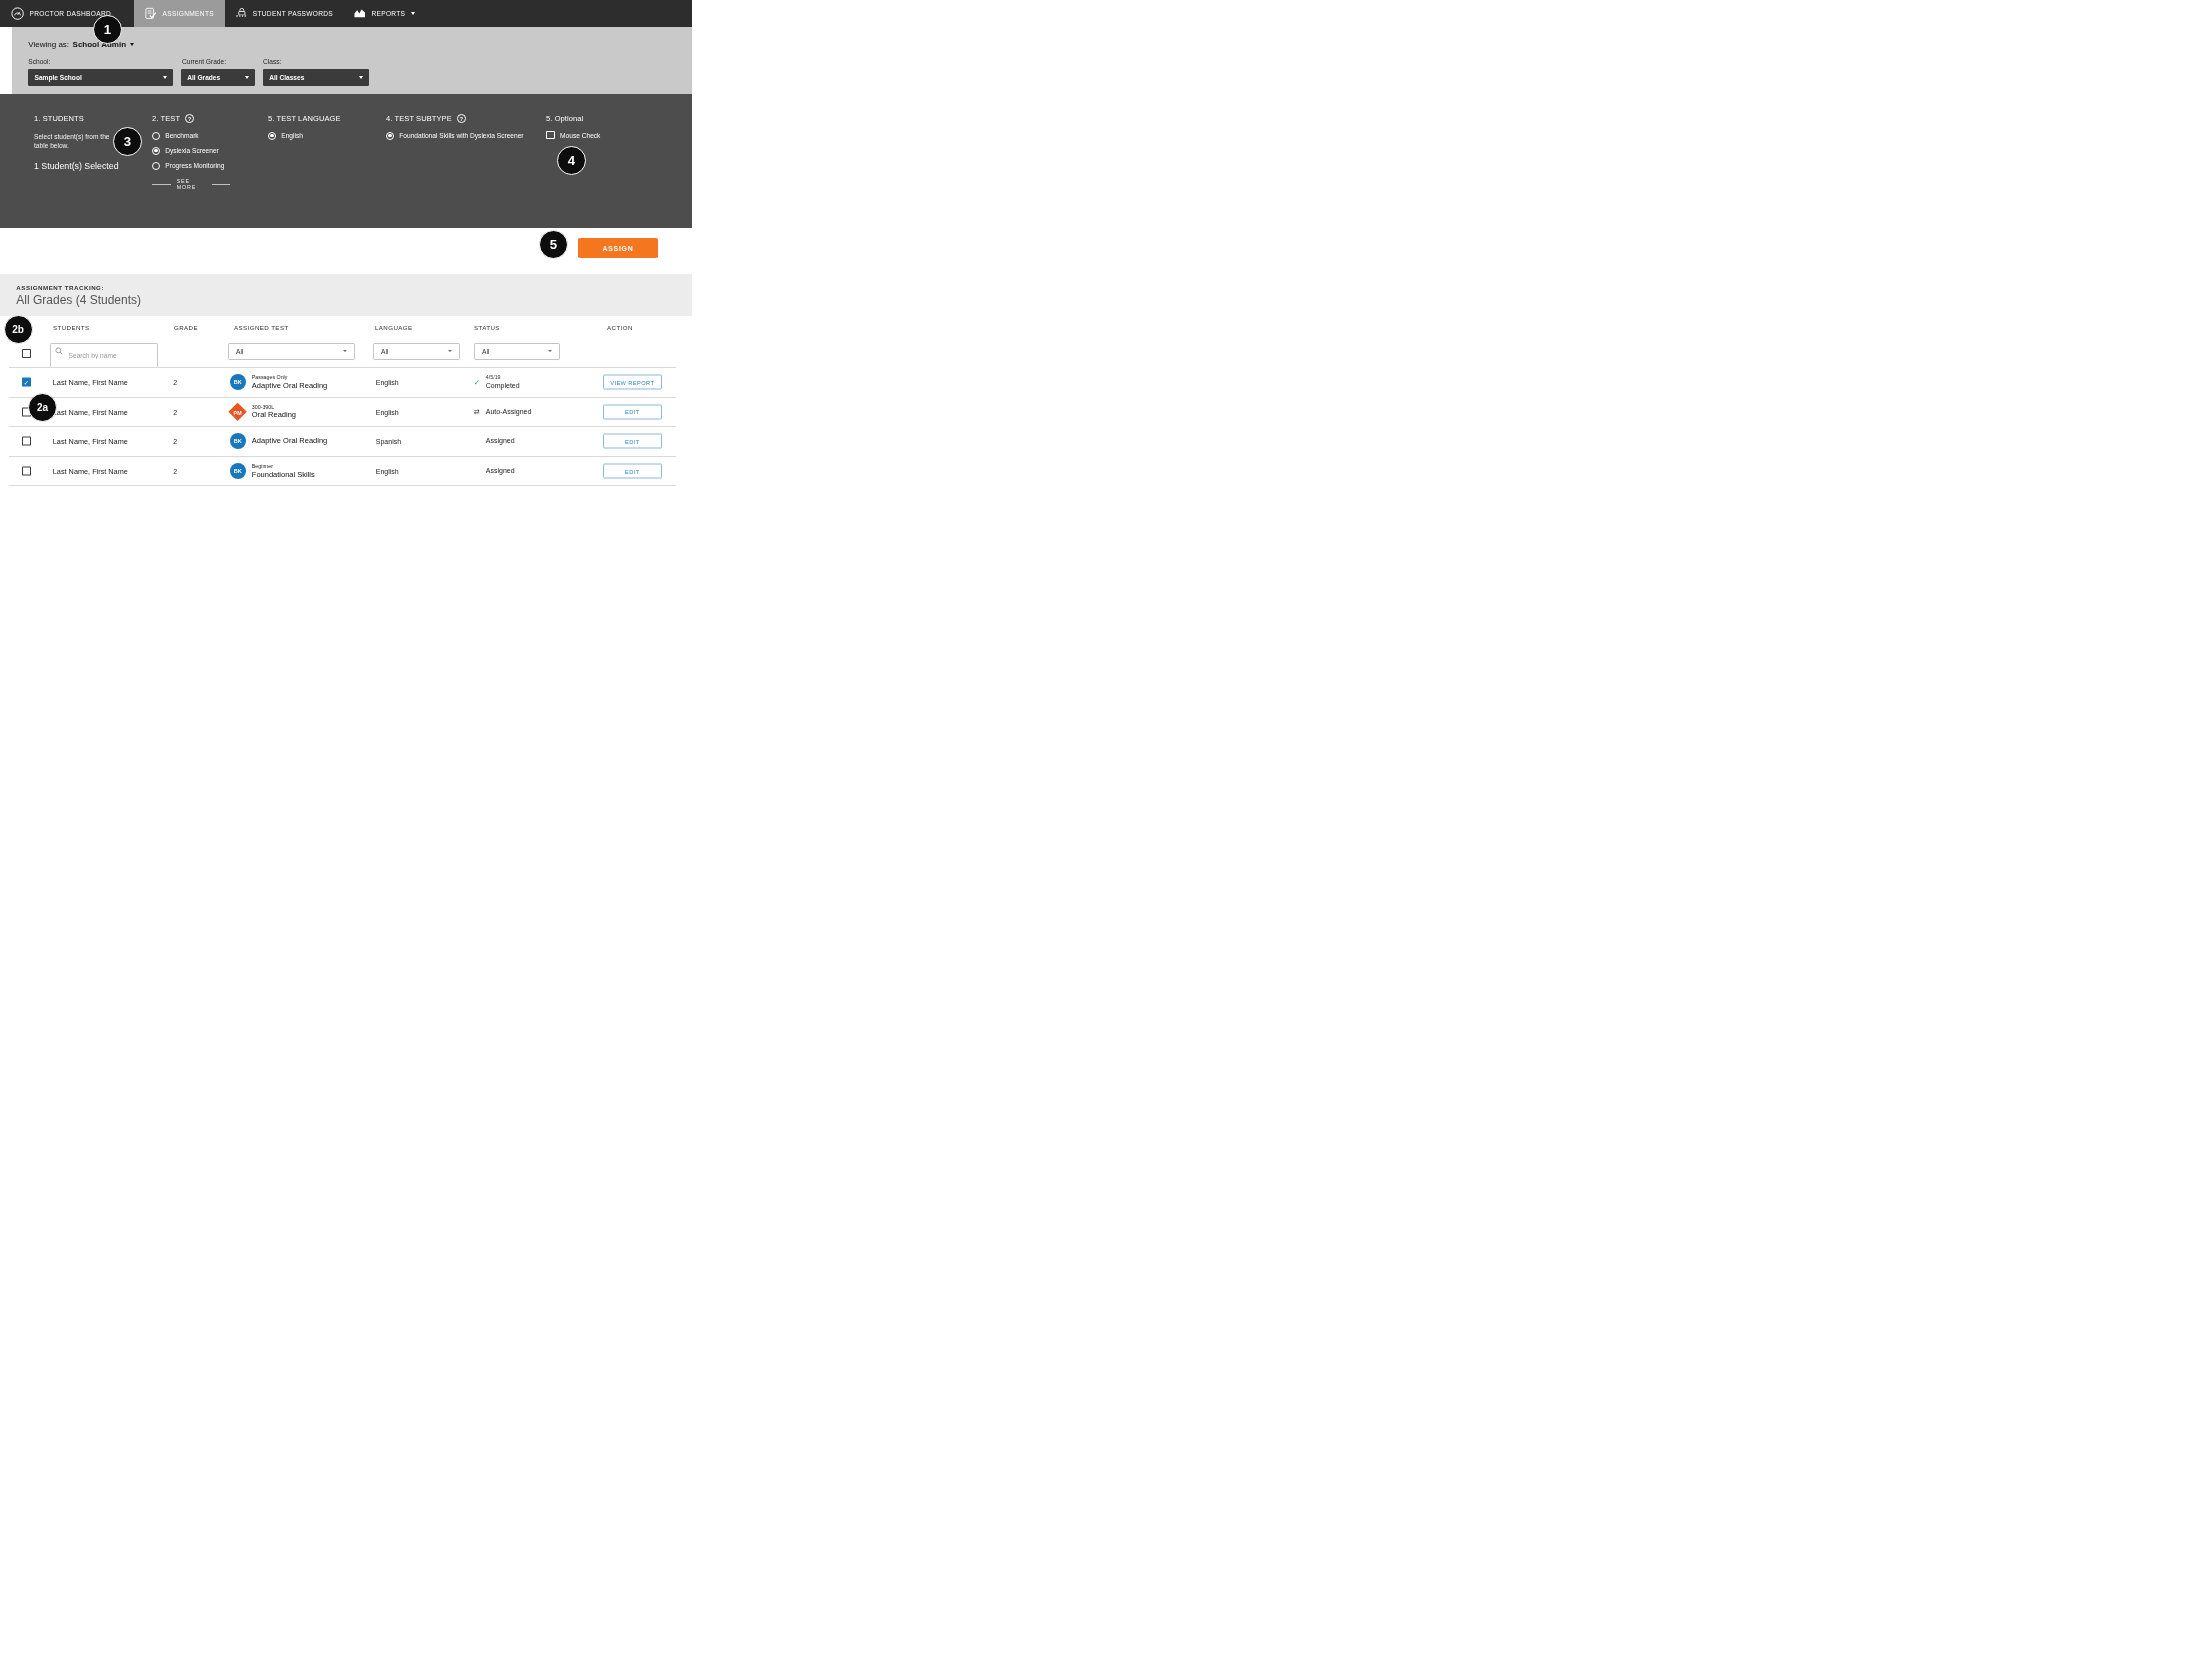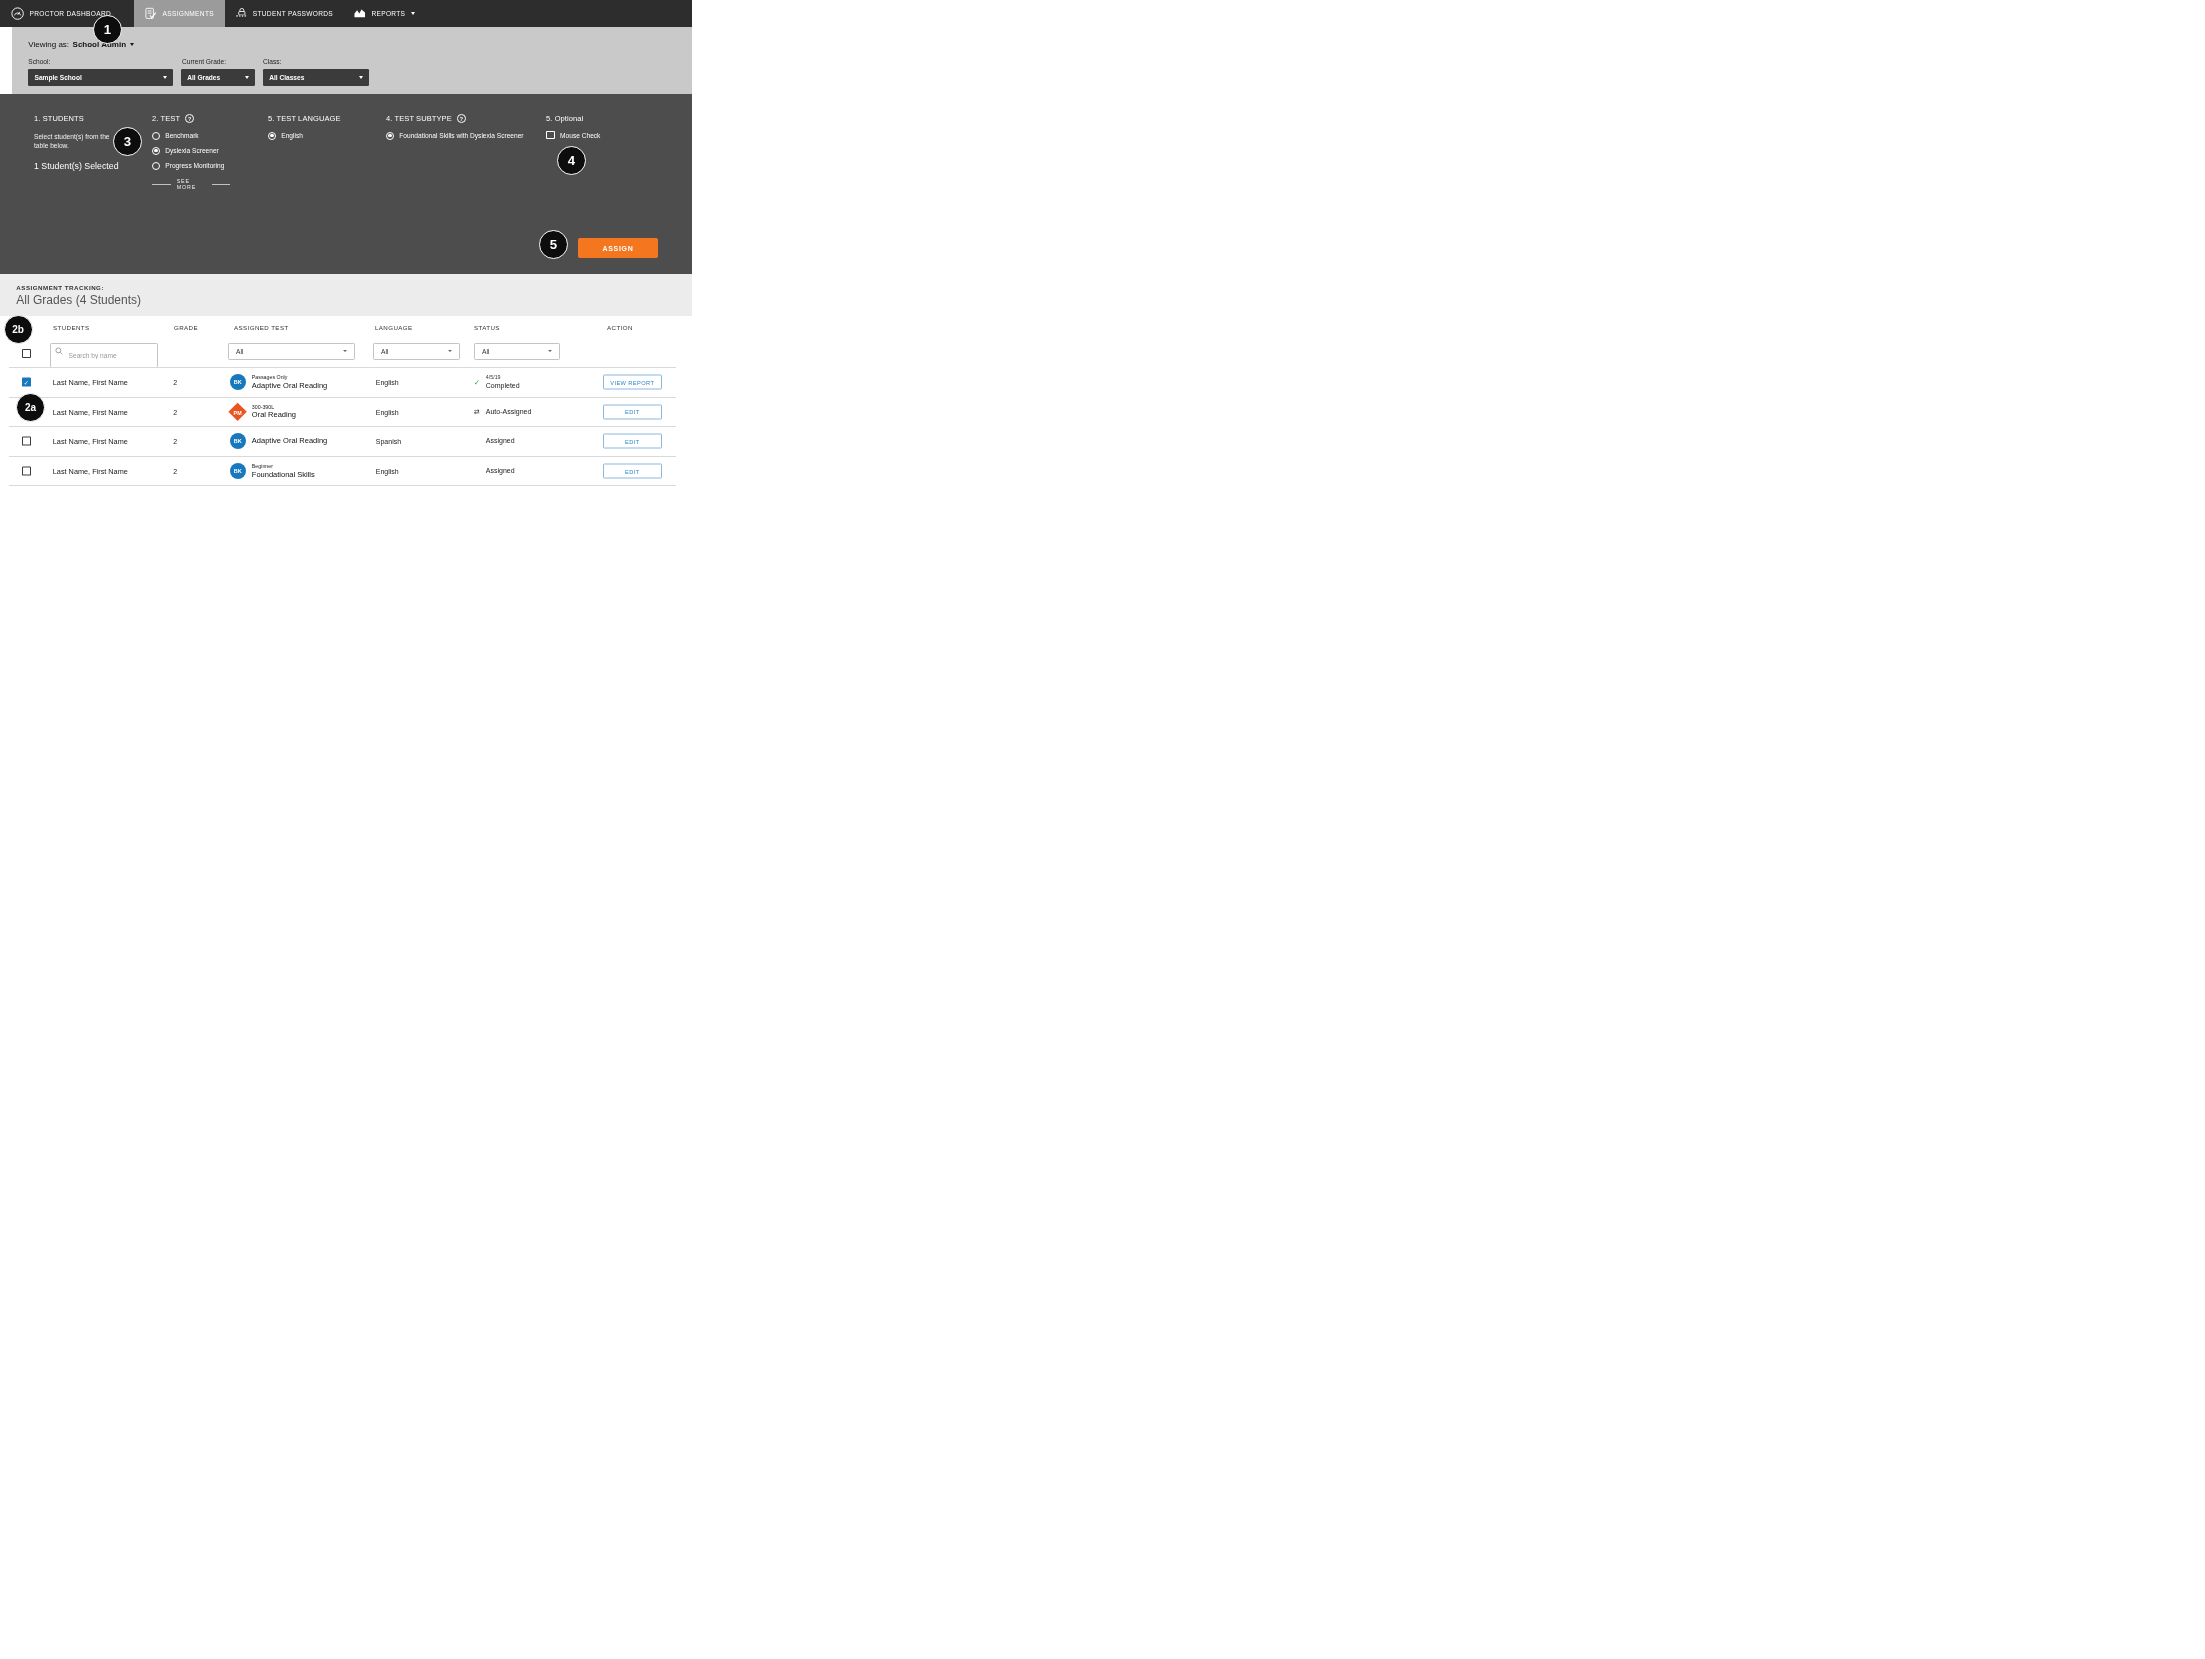--- a/index.html
+++ b/index.html
@@ -18,21 +18,21 @@
   .caret-gray { border-top-color:#666; border-left-width:2.2px; border-right-width:2.2px; border-top-width:2.6px; }
 
   
   .viewbar { position:absolute; left:12px; top:26.5px; width:100%; height:67px; background:#c9c9c9; }
   .viewing-as { position:absolute; left:16.3px; top:13.2px; display:flex; align-items:center; gap:3.5px; font-size:8px; color:#111; cursor:pointer; }
   .viewing-as b { font-weight:bold; }
   .flt-label { position:absolute; top:31px; font-size:6.6px; color:#1f1f1f; }
   .dd-dark { position:absolute; top:42px; height:17px; background:#3b3b3b; color:#fff; display:flex; align-items:center; justify-content:space-between; padding:0 6.2px; border-radius:1.3px; font-weight:bold; font-size:6.6px; cursor:pointer; }
 
   
-  .workflow { position:absolute; left:0; top:94px; width:100%; height:180px; background:#4d4d4d; color:#fff; }
+  .workflow { position:absolute; left:0; top:94px; width:100%; height:134px; background:#4d4d4d; color:#fff; }
   .wf-col { position:absolute; top:20px; }
   .wf-title { font-size:7.5px; letter-spacing:0.1px; display:flex; align-items:center; gap:5.3px; height:9.7px; }
   .help-circle { width:8.8px; height:8.8px; border:0.7px solid #fff; border-radius:50%; display:flex; align-items:center; justify-content:center; font-size:5.3px; font-weight:bold; cursor:pointer; flex:none; }
   .wf-help { margin-top:8px; width:76px; font-size:6.6px; line-height:9.3px; color:#f2f2f2; }
   .wf-selected { margin-top:10.6px; font-size:8.8px; }
   .radio-row { display:flex; align-items:center; gap:5.3px; margin-bottom:7px; font-size:6.6px; cursor:pointer; white-space:nowrap; }
   .radio-block { margin-top:8px; }
   .radio { width:8px; height:8px; border:0.9px solid #fff; border-radius:50%; position:relative; flex:none; }
   .radio.sel::after { content:""; position:absolute; inset:1.3px; background:#fff; border-radius:50%; }
   .see-more { margin-top:8.8px; display:flex; align-items:center; gap:6.2px; font-size:5.3px; letter-spacing:0.9px; color:#eee; cursor:pointer; width:78px; justify-content:center; }
@@ -330,16 +330,16 @@
       </div>
 
     </div>
   </section>
 
   <div class="ann" style="left:93px;top:15px">1</div>
   <div class="ann" style="left:113px;top:127px">3</div>
   <div class="ann" style="left:557px;top:146px">4</div>
   <div class="ann" style="left:539px;top:230px">5</div>
   <div class="ann sm" style="left:3.5px;top:315px">2b</div>
-  <div class="ann sm" style="left:16px;top:393px">2a</div>
+  <div class="ann sm" style="left:28px;top:393px">2a</div>
 
 </div>
 
 
 </body></html>

